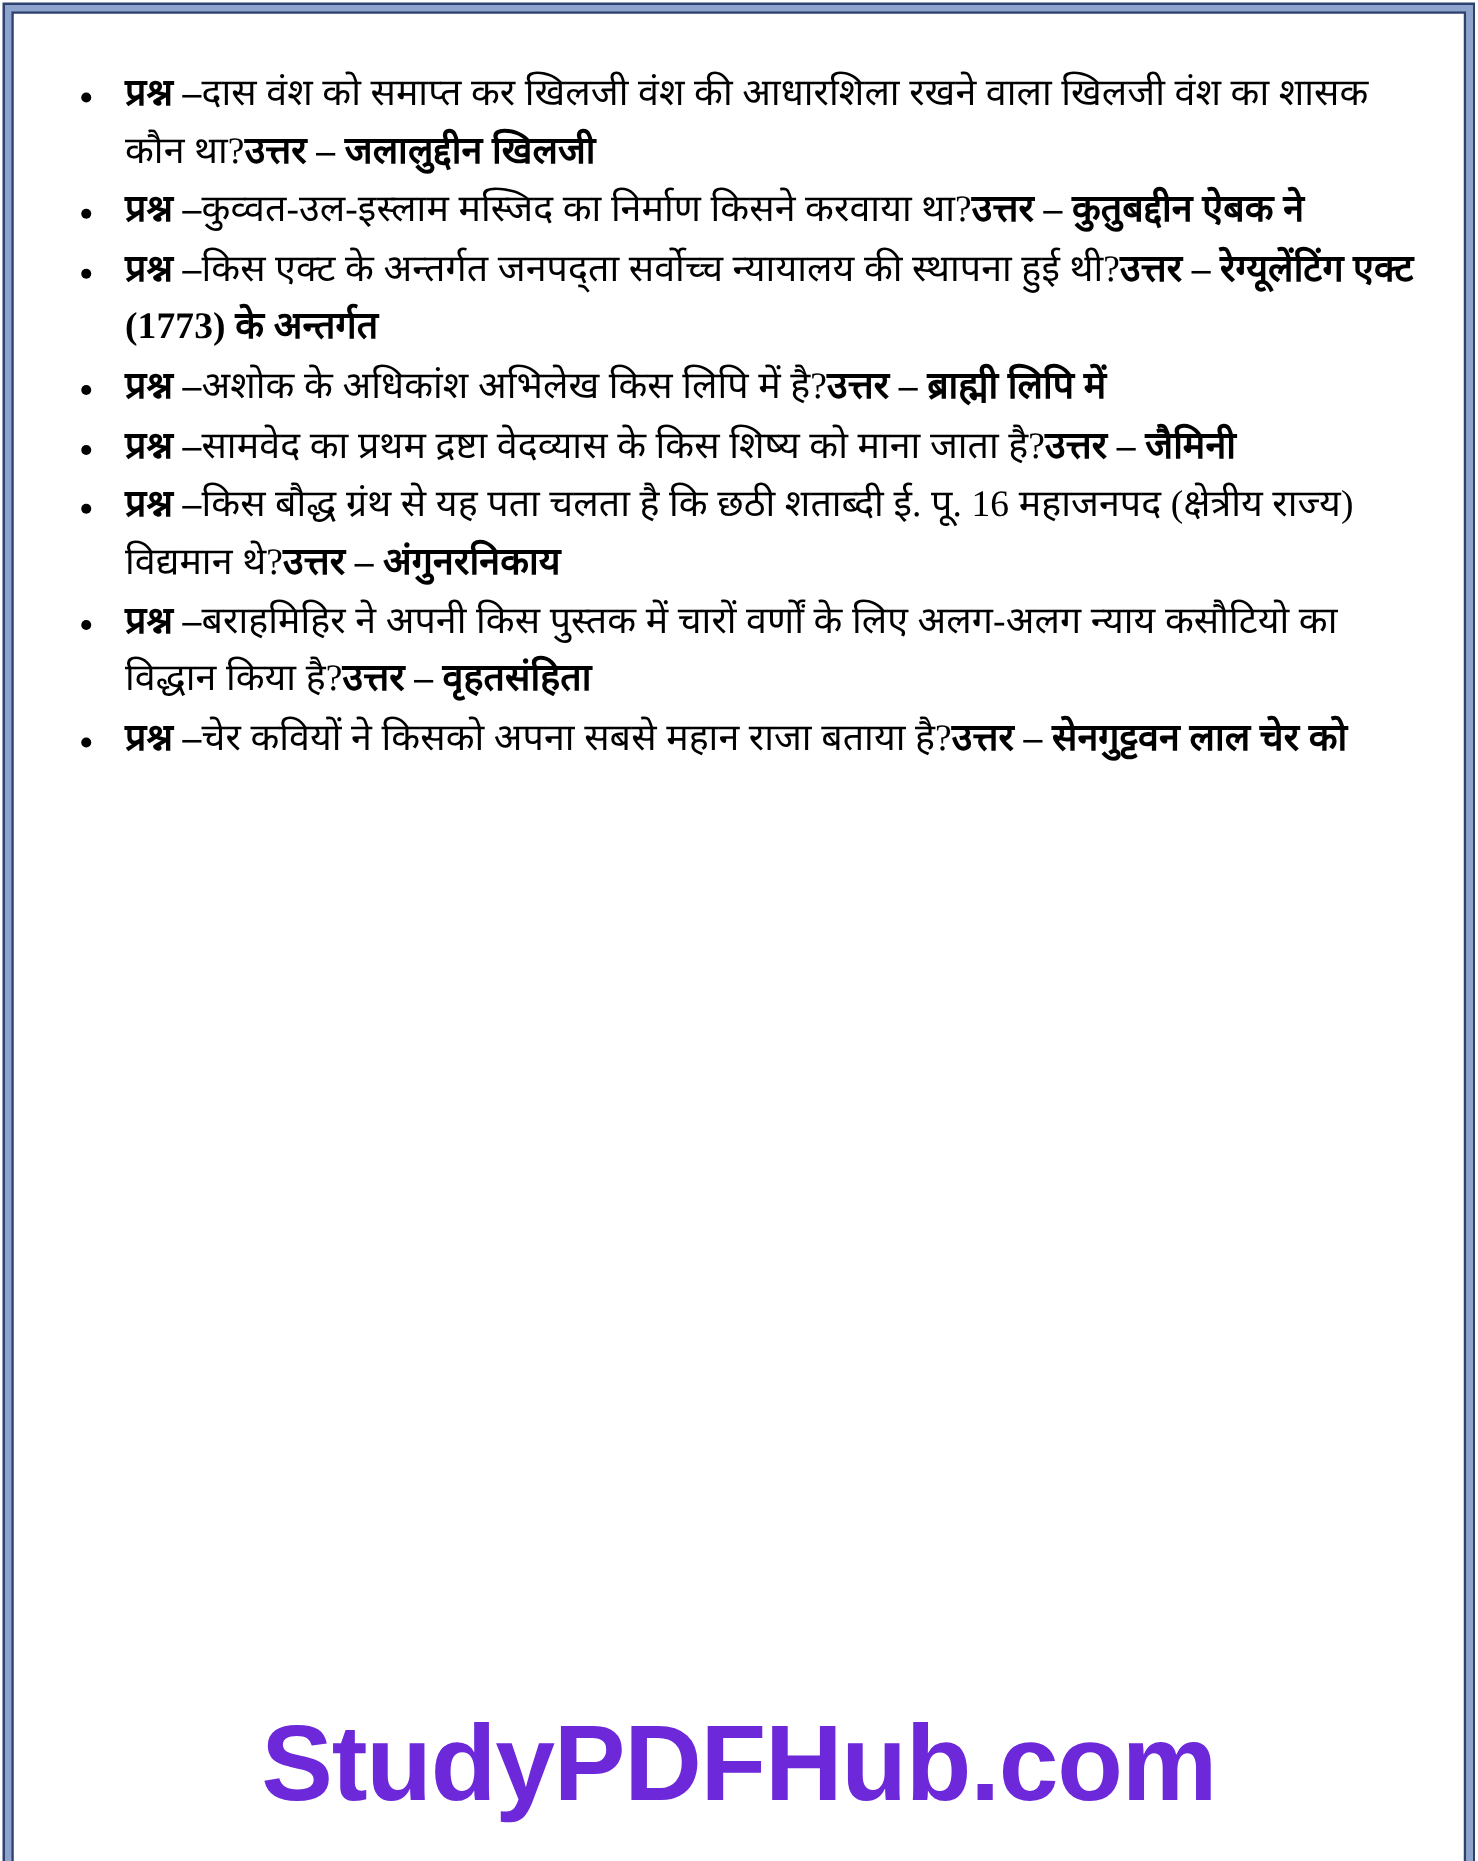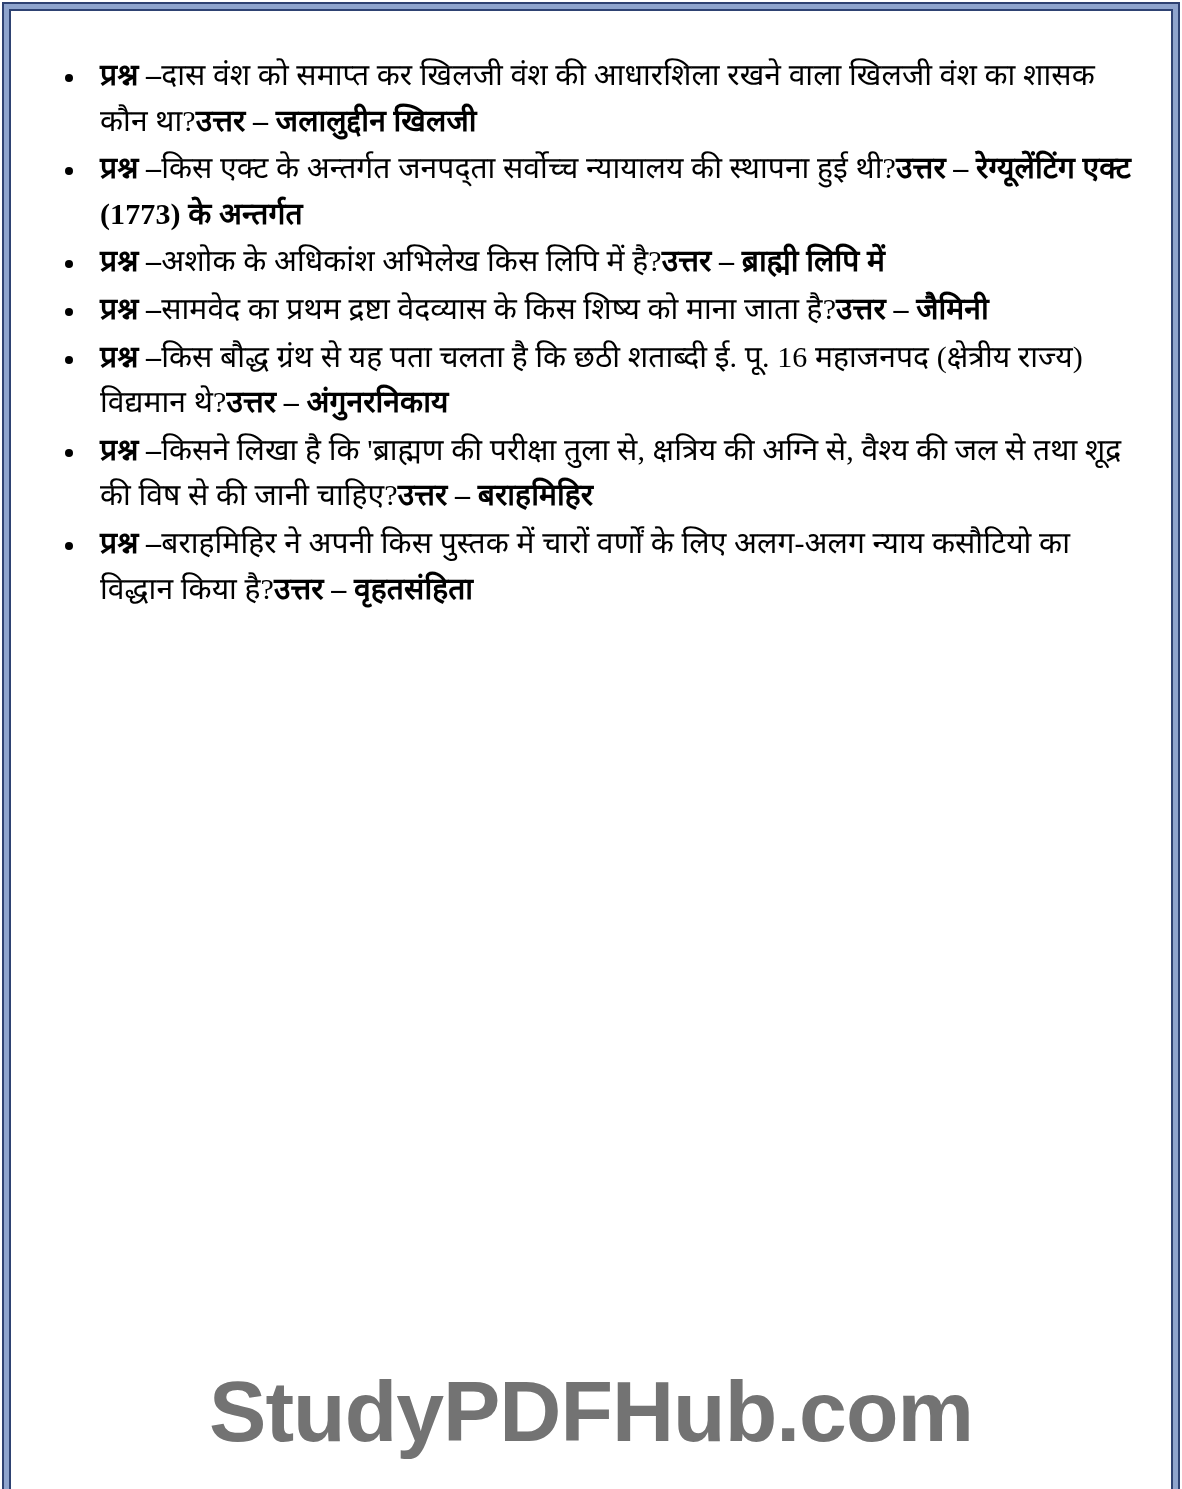--- a/index.html
+++ b/index.html
@@ -106,42 +106,43 @@
   .watermark {
     position: absolute;
     left: 0;
     right: 0;
     top: 1368px;
     text-align: center;
     font-family: "Liberation Sans", "DejaVu Sans", sans-serif;
     font-weight: bold;
     font-size: 86px;
     line-height: 1;
-    color: #737373;
+    color: #6d28d9;
     letter-spacing: -1px;
     pointer-events: none;
     white-space: nowrap;
   }
 </style>
 </head>
 <body>
 
 <div id="page">
 
   <div class="border-outer"></div>
   <div class="border-band"></div>
   <div class="border-inner"></div>
 
   <div class="content">
     <ul class="qa-list">
         <li class="qa-item"><span class="q-label">प्रश्न </span><span class="q-label">–</span><span class="q-text">दास वंश को समाप्त कर खिलजी वंश की आधारशिला रखने वाला खिलजी वंश का शासक कौन था?</span><span class="a-label">उत्तर</span><span class="a-label"> – </span><span class="a-text">जलालुद्दीन खिलजी</span></li>
+        <li class="qa-item"><span class="q-label">प्रश्न </span><span class="q-label">–</span><span class="q-text">कुव्वत-उल-इस्लाम मस्जिद का निर्माण किसने करवाया था?</span><span class="a-label">उत्तर</span><span class="a-label"> – </span><span class="a-text">कुतुबद्दीन ऐबक ने</span></li>
         <li class="qa-item"><span class="q-label">प्रश्न </span><span class="q-label">–</span><span class="q-text">किस एक्ट के अन्तर्गत जनपद्ता सर्वोच्च न्यायालय की स्थापना हुई थी?</span><span class="a-label">उत्तर</span><span class="a-label"> – </span><span class="a-text">रेग्यूलेंटिंग एक्ट (1773) के अन्तर्गत</span></li>
         <li class="qa-item"><span class="q-label">प्रश्न </span><span class="q-label">–</span><span class="q-text">अशोक के अधिकांश अभिलेख किस लिपि में है?</span><span class="a-label">उत्तर</span><span class="a-label"> – </span><span class="a-text">ब्राह्मी लिपि में</span></li>
         <li class="qa-item"><span class="q-label">प्रश्न </span><span class="q-label">–</span><span class="q-text">सामवेद का प्रथम द्रष्टा वेदव्यास के किस शिष्य को माना जाता है?</span><span class="a-label">उत्तर</span><span class="a-label"> – </span><span class="a-text">जैमिनी</span></li>
         <li class="qa-item"><span class="q-label">प्रश्न </span><span class="q-label">–</span><span class="q-text">किस बौद्ध ग्रंथ से यह पता चलता है कि छठी शताब्दी ई. पू. 16 महाजनपद (क्षेत्रीय राज्य) विद्यमान थे?</span><span class="a-label">उत्तर</span><span class="a-label"> – </span><span class="a-text">अंगुनरनिकाय</span></li>
-        <li class="qa-item"><span class="q-label">प्रश्न </span><span class="q-label">–</span><span class="q-text">किसने लिखा है कि 'ब्राह्मण की परीक्षा तुला से, क्षत्रिय की अग्नि से, वैश्य की जल से तथा शूद्र की विष से की जानी चाहिए?</span><span class="a-label">उत्तर</span><span class="a-label"> – </span><span class="a-text">बराहमिहिर</span></li>
         <li class="qa-item"><span class="q-label">प्रश्न </span><span class="q-label">–</span><span class="q-text">बराहमिहिर ने अपनी किस पुस्तक में चारों वर्णों के लिए अलग-अलग न्याय कसौटियो का विद्धान किया है?</span><span class="a-label">उत्तर</span><span class="a-label"> – </span><span class="a-text">वृहतसंहिता</span></li>
+        <li class="qa-item"><span class="q-label">प्रश्न </span><span class="q-label">–</span><span class="q-text">चेर कवियों ने किसको अपना सबसे महान राजा बताया है?</span><span class="a-label">उत्तर</span><span class="a-label"> – </span><span class="a-text">सेनगुट्टवन लाल चेर को</span></li>
       </ul>
   </div>
 
   <div class="watermark">StudyPDFHub.com</div>
 
 </div>
 
 </body></html>

